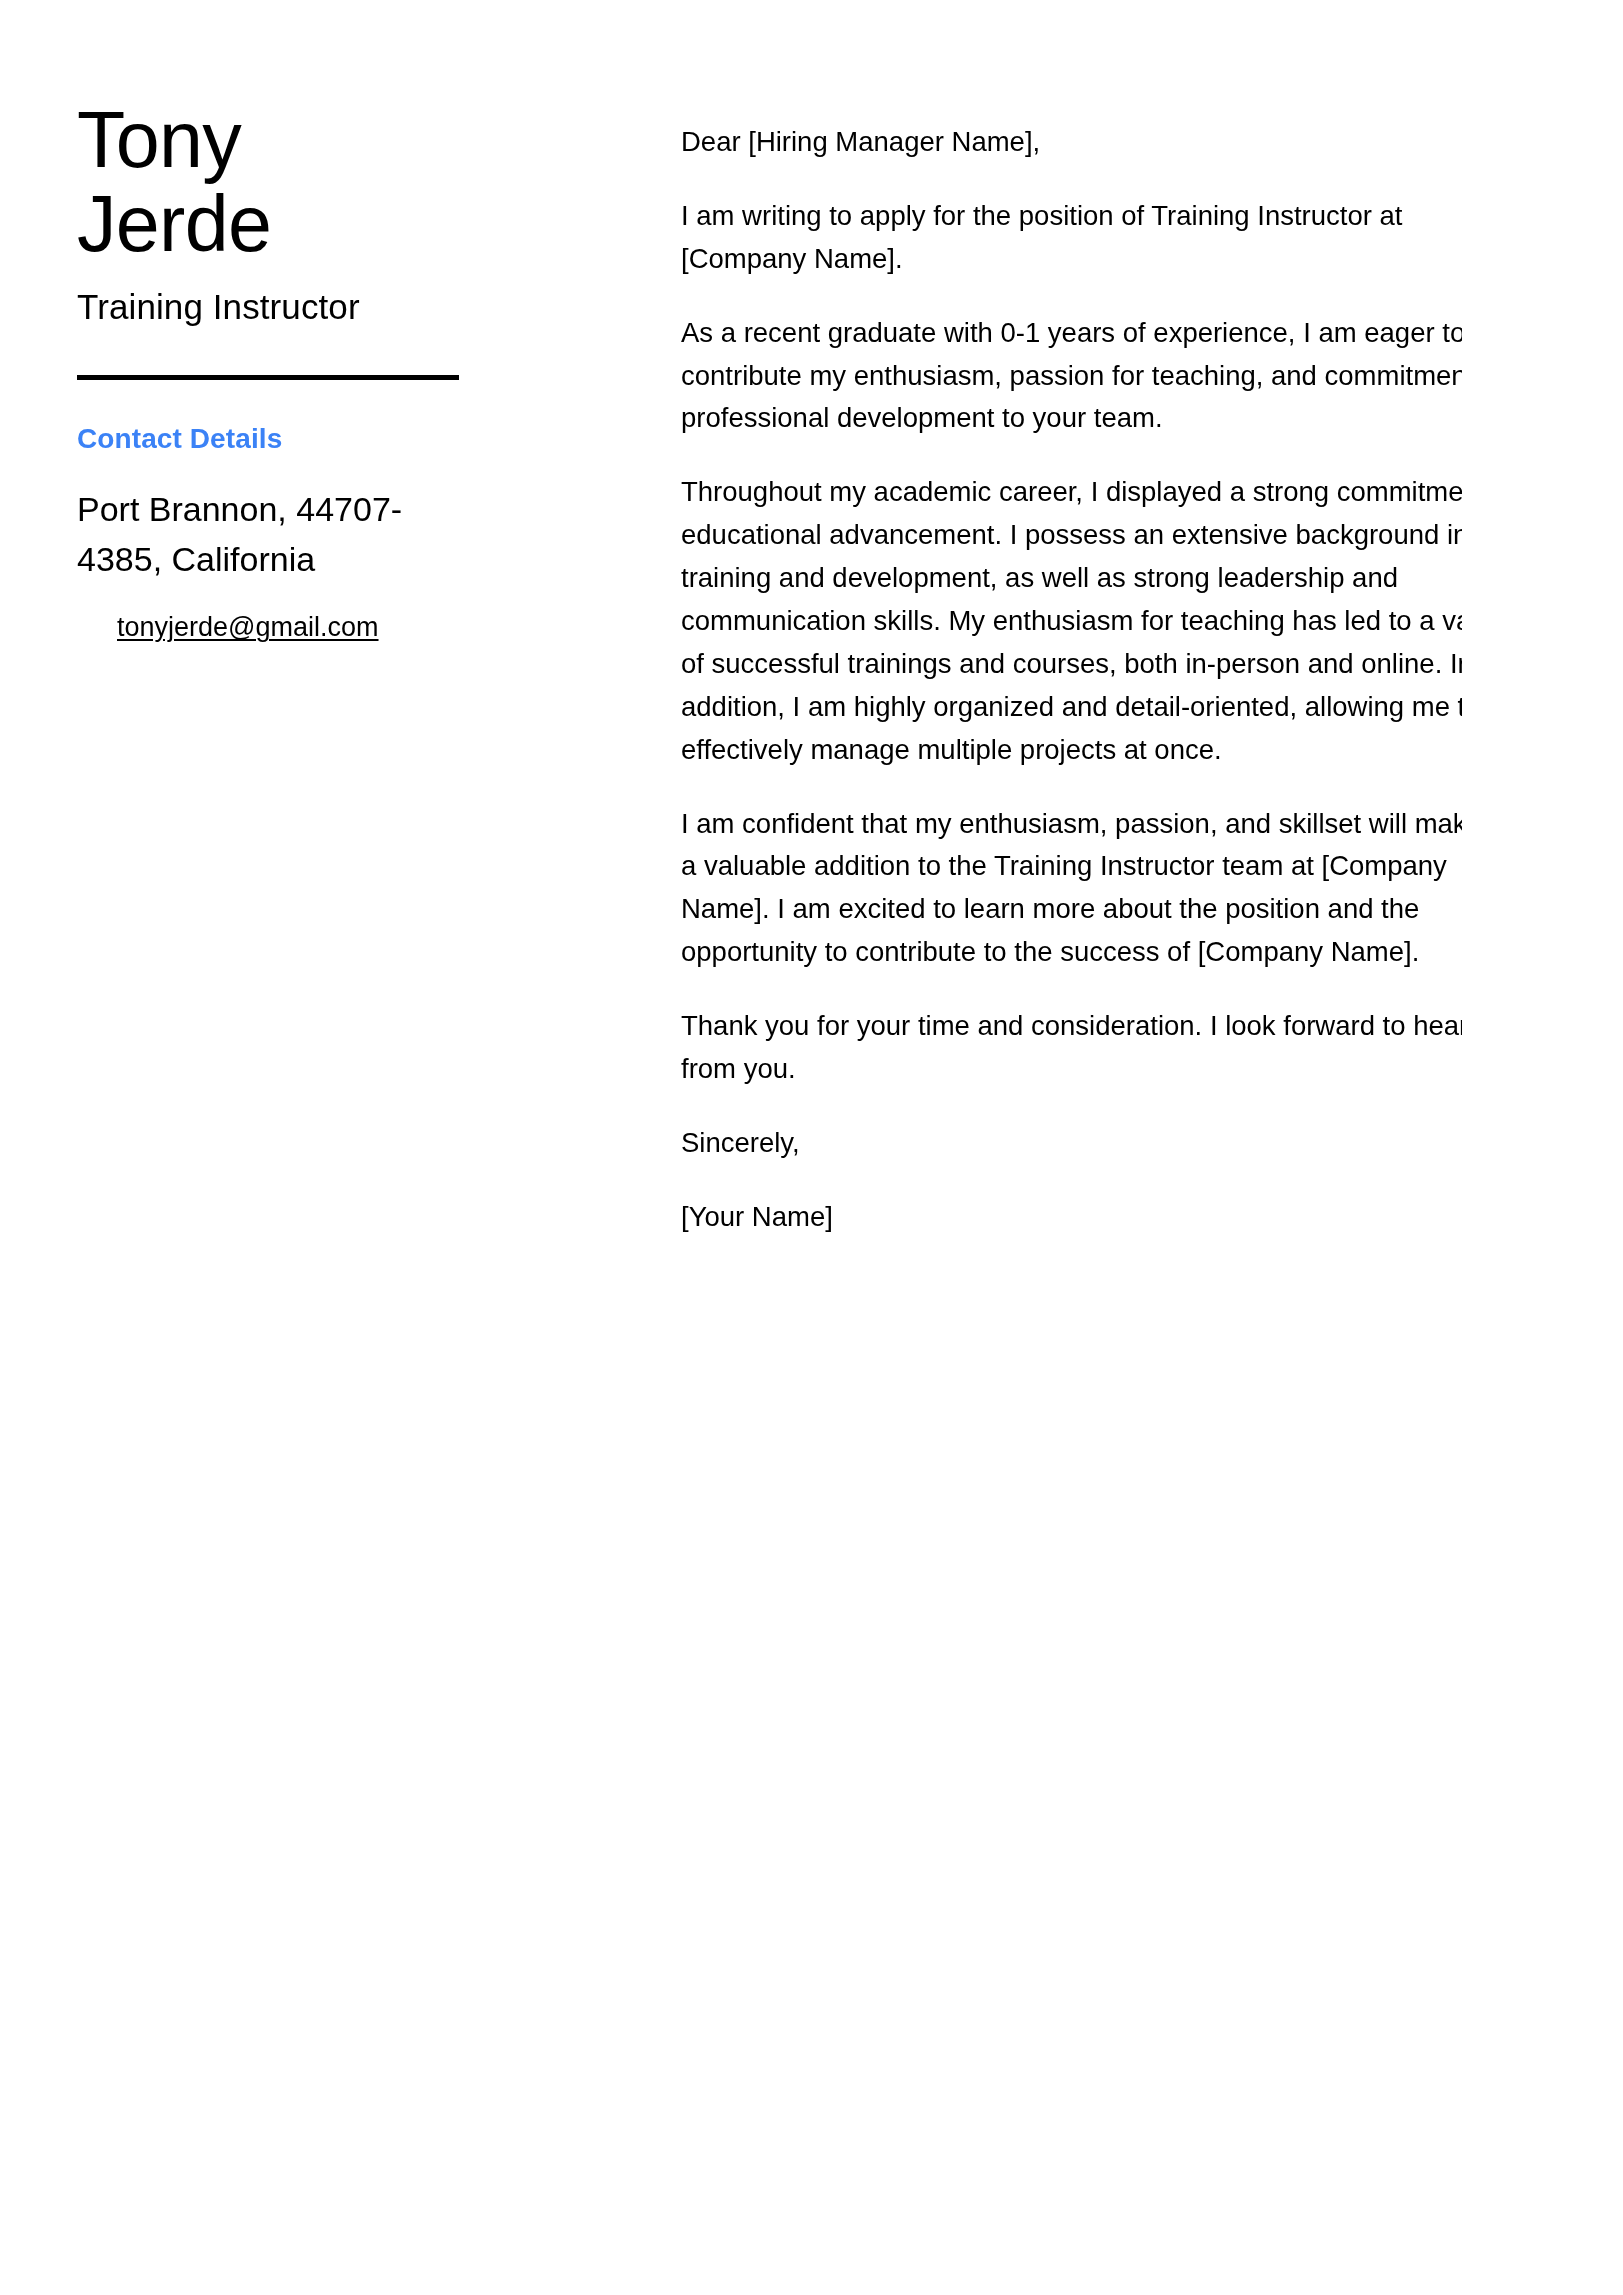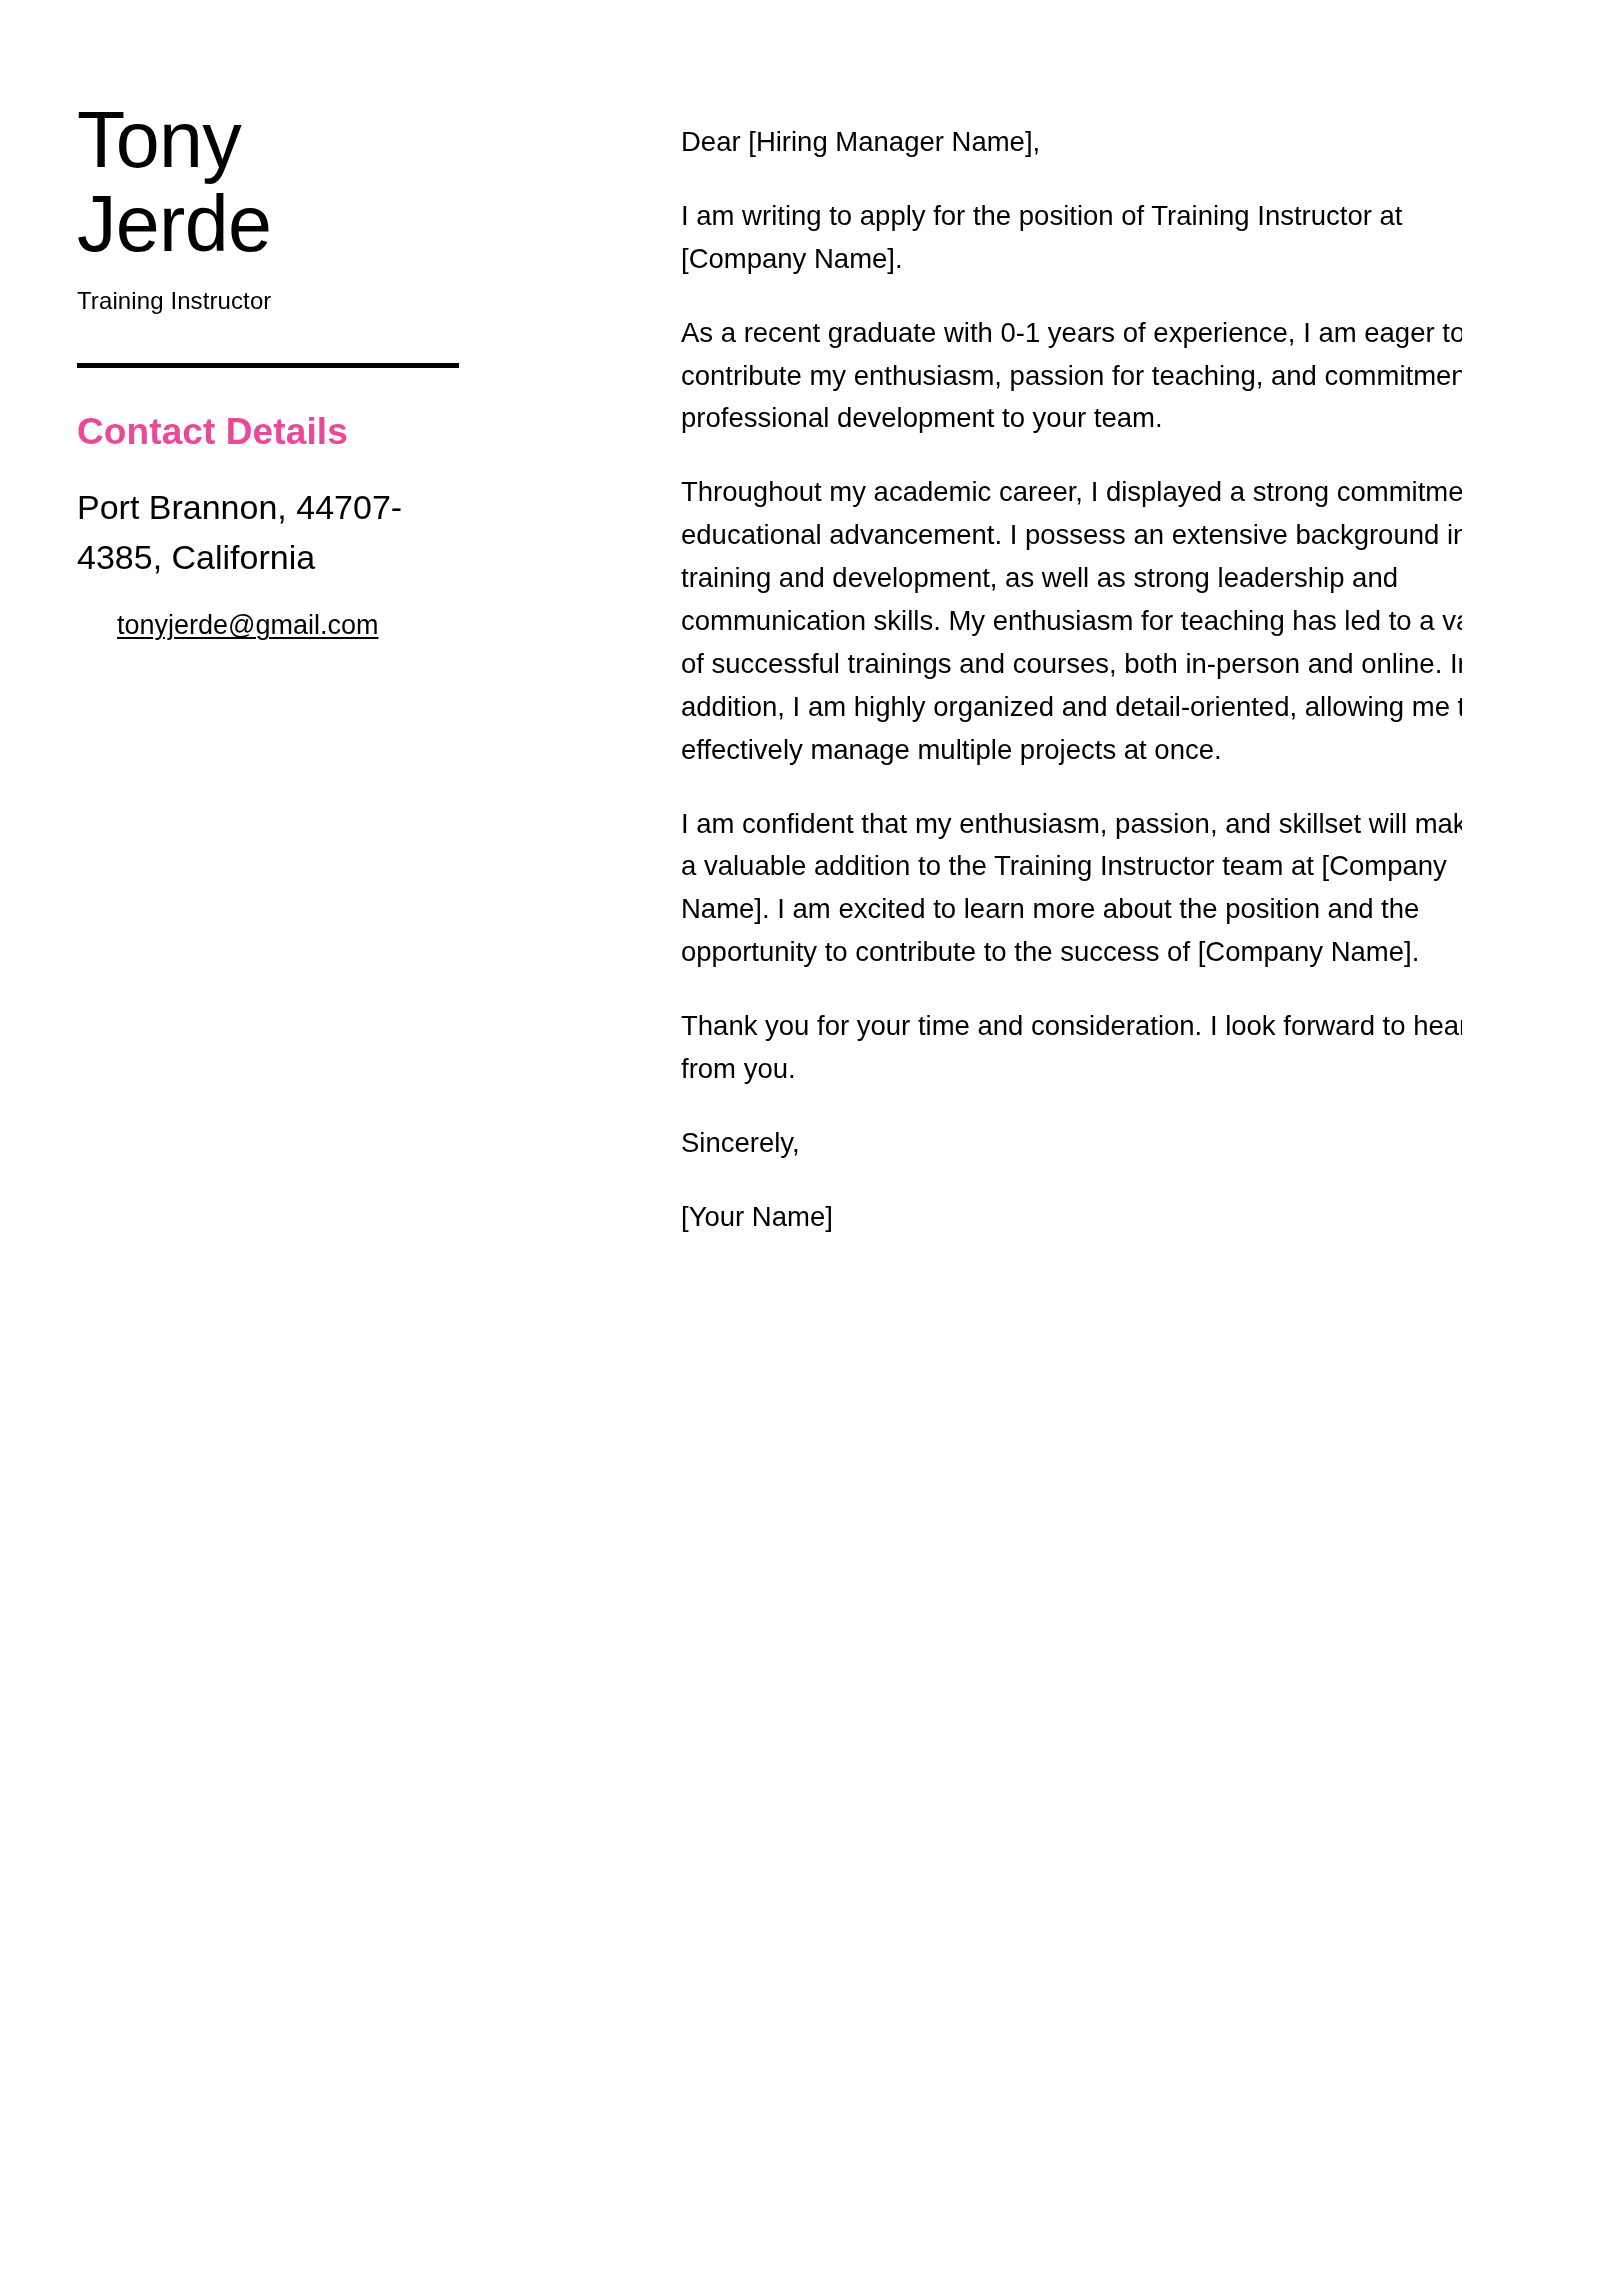--- a/index.html
+++ b/index.html
@@ -35,40 +35,40 @@
     display: block;
     font-size: 79px;
     font-weight: 300;
     letter-spacing: -0.7px;
     color: #000000;
     white-space: nowrap;
   }
 
   .job-title {
     margin-top: 22px;
-    font-size: 24px;
+    font-size: 35px;
     font-weight: 400;
     letter-spacing: 0.1px;
     color: #000000;
     white-space: nowrap;
   }
 
   .divider {
     margin-top: 48px;
     width: 382px;
     height: 4.6px;
     background: #000000;
   }
 
   .contact-heading {
     margin-top: 43px;
-    font-size: 37px;
+    font-size: 28px;
     font-weight: 600;
     letter-spacing: 0.1px;
-    color: #ec4899;
+    color: #3b82f6;
   }
 
   .contact-list {
     margin-top: 29px;
   }
 
   .contact-item {
     font-size: 34px;
     font-weight: 400;
     line-height: 1.48;

